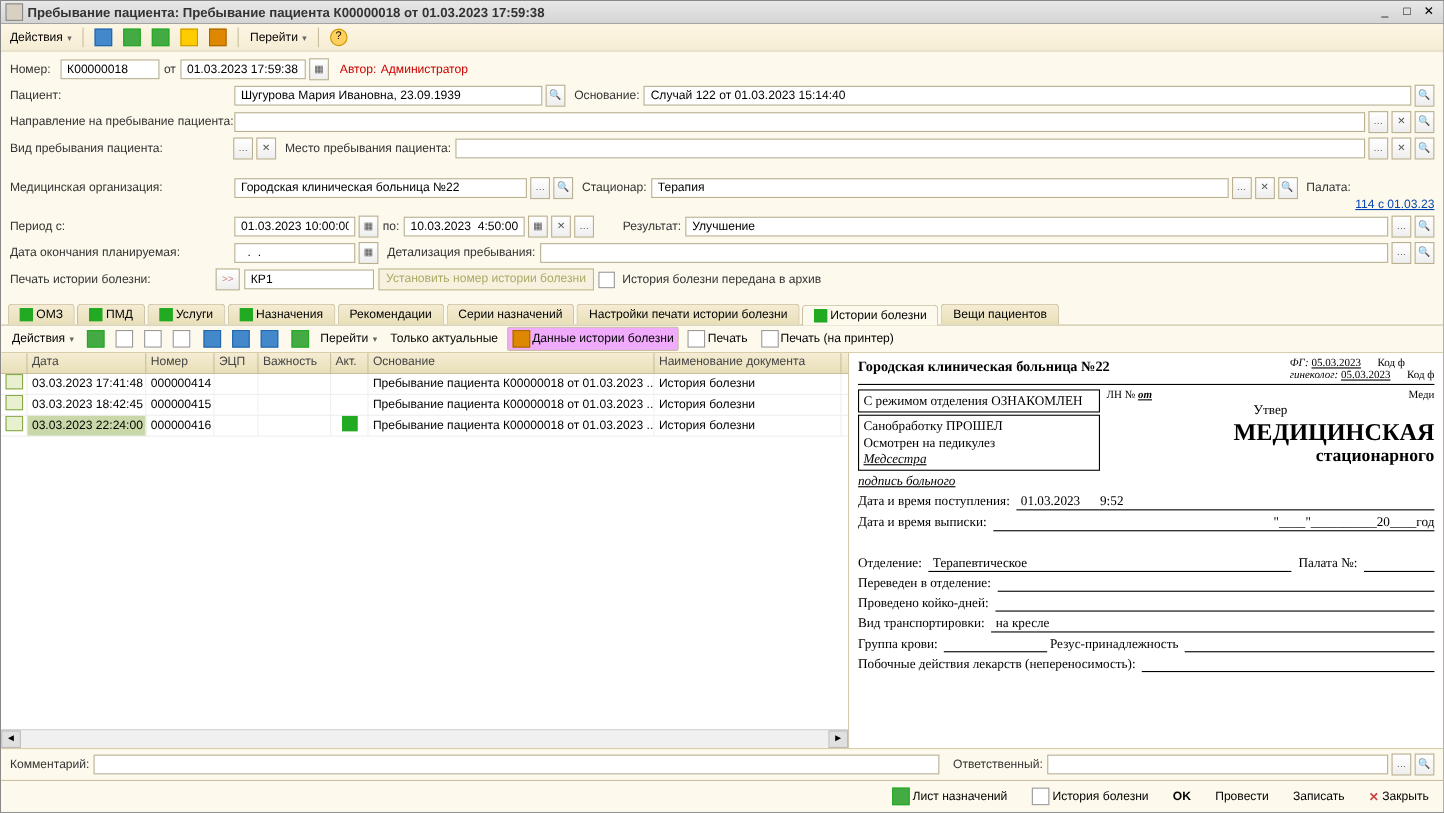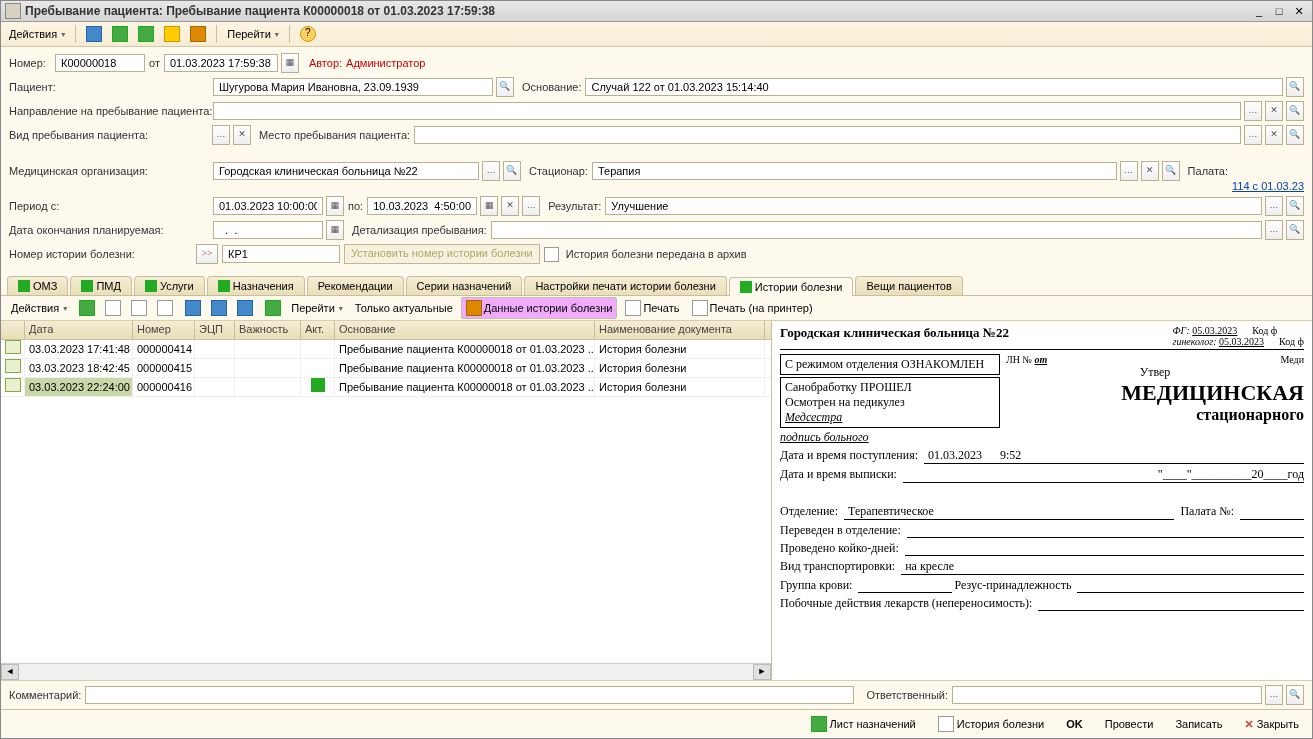--- a/index.html
+++ b/index.html
@@ -173,42 +173,42 @@
             <input value="01.03.2023 10:00:00" style="">
           </span>
         <span class="mini-btn">▦</span>
         <span class="lbl">по:</span>
         <span class="inp" style="width:110px">
             <input value="10.03.2023  4:50:00" style="">
           </span>
         <span class="mini-btn">▦</span>
         <span class="mini-btn">✕</span>
         <span class="mini-btn">…</span>
-        <span class="lbl" style="margin-left:4px">Результат:</span>
+        <span class="lbl" style="margin-left:22px">Результат:</span>
         <span class="inp" style="flex:1">
             <input value="Улучшение" style="">
           </span>
         <span class="mini-btn">…</span>
         <span class="mini-btn">🔍</span>
       </div>
       <div class="row">
         <span class="lbl lbl-w1">Дата окончания планируемая:</span>
         <span class="inp" style="width:110px">
             <input value="  .  .    " style="">
           </span>
         <span class="mini-btn">▦</span>
         <span class="lbl" style="margin-left:4px">Детализация пребывания:</span>
         <span class="inp" style="flex:1">
             <input style="">
           </span>
         <span class="mini-btn">…</span>
         <span class="mini-btn">🔍</span>
       </div>
       <div class="row">
-        <span class="lbl" style="width:184px">Номер истории болезни:</span>
+        <span class="lbl" style="width:184px">Печать истории болезни:</span>
         <span class="mini-btn" style="width:20px;color:#c88">&gt;&gt;</span>
         <span class="inp" style="width:118px">
             <input value="КР1" style="">
           </span>
         <span class="btn-inline">Установить номер истории болезни</span>
         <span class="checkbox"></span>
         <span class="lbl">История болезни передана в архив</span>
       </div>
     </div>
 

